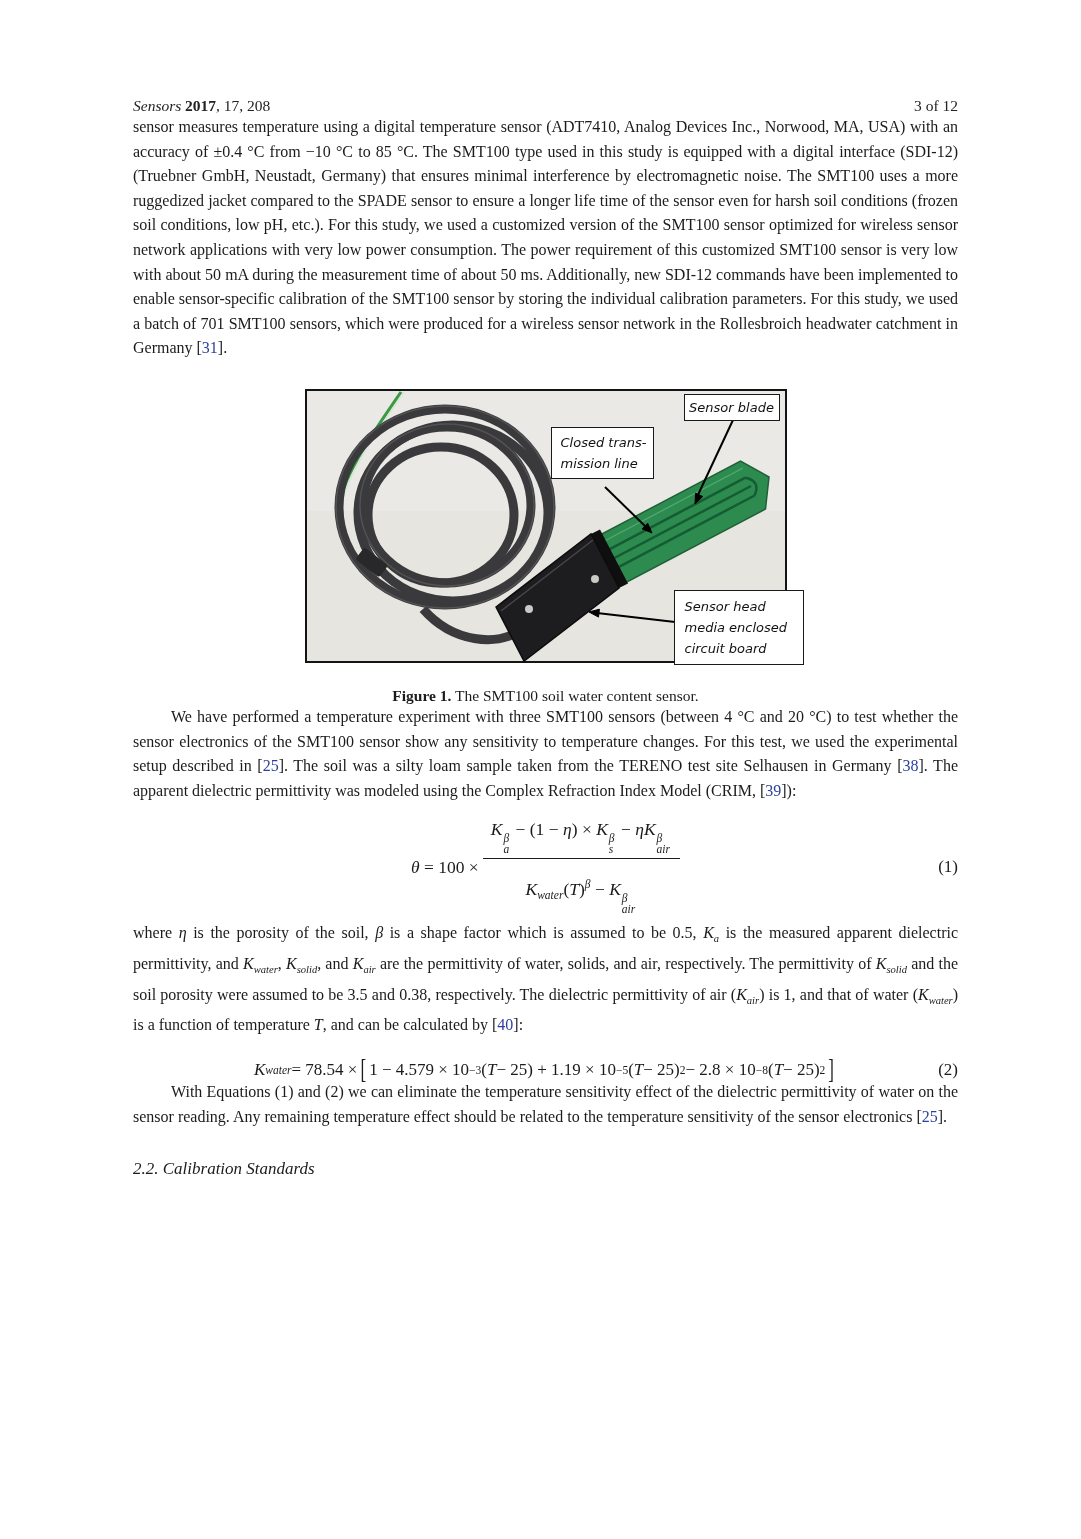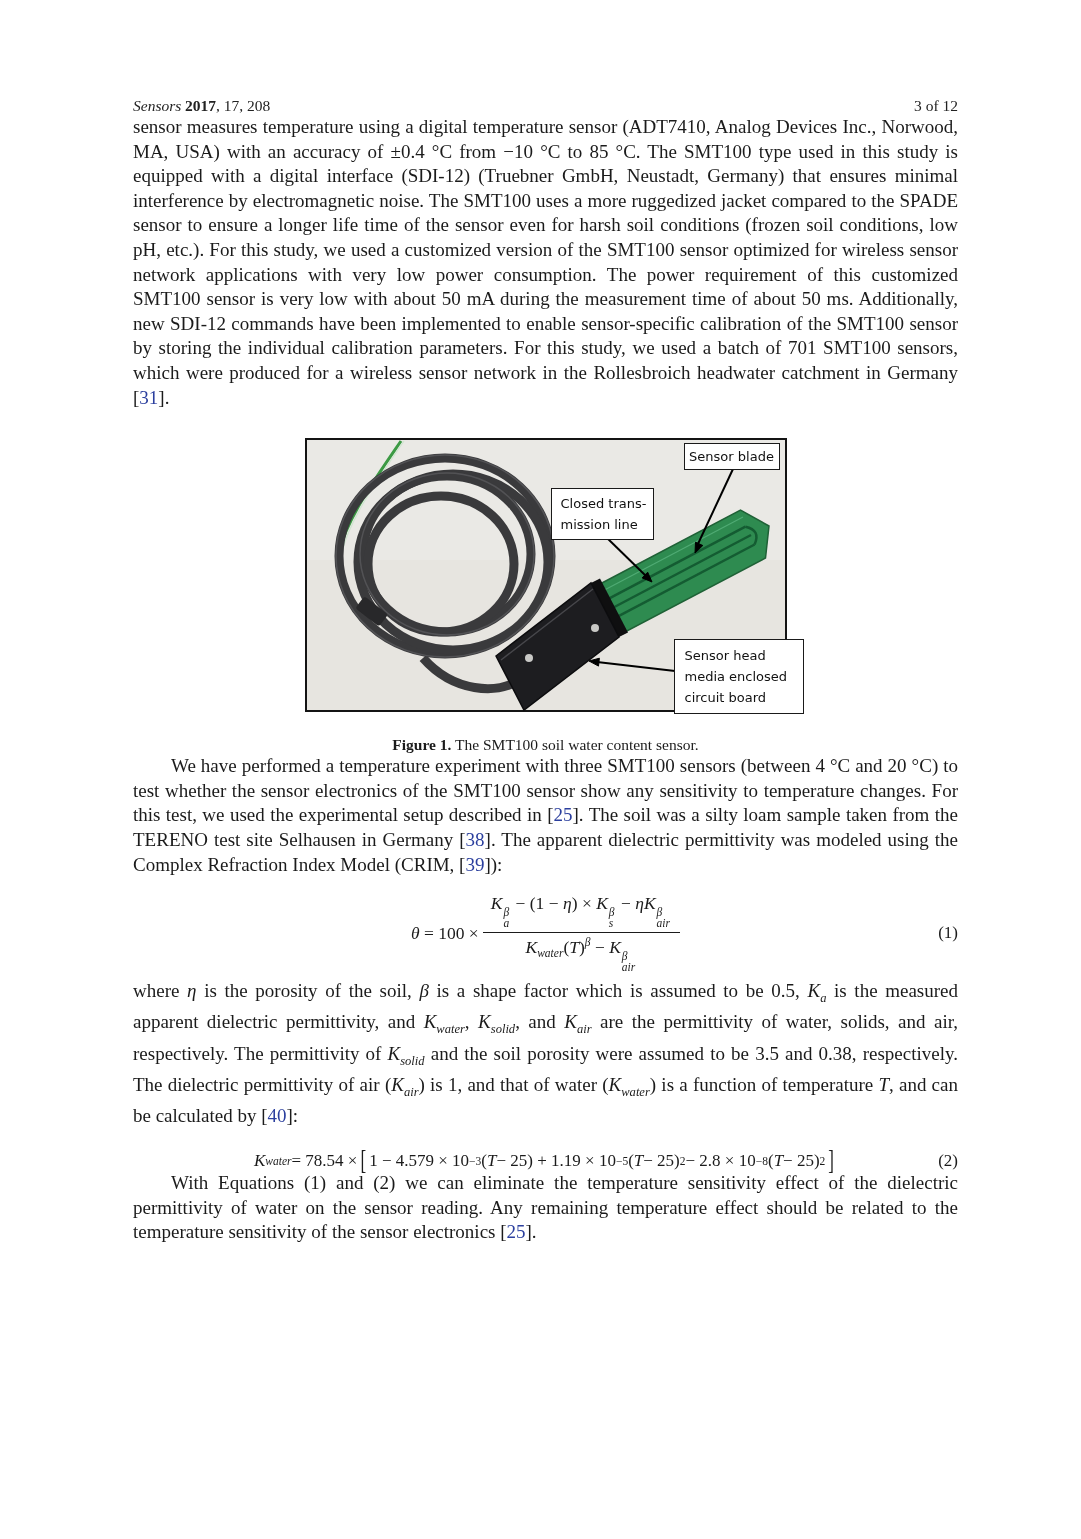--- a/index.html
+++ b/index.html
@@ -18,61 +18,61 @@
     overflow:hidden;
   }
   .content{
     position:absolute;left:133px;top:0;width:825px;
   }
   .header{
     display:flex;justify-content:space-between;align-items:center;
     padding-top:97px;font-size:15.5px;color:#222;
   }
   p.body{
-    font-size:19px;line-height:24.6px;text-align:justify;margin:0;
+    font-size:16px;line-height:24.6px;text-align:justify;margin:0;
   }
   .ind{text-indent:38px;}
   .p1{margin-top:36px;}
   .p2{margin-top:28px;}
   .p3{margin-top:10px;}
   .p4{margin-top:24px;}
   .p5{margin-top:26px;}
   .ref{color:var(--reference-link);cursor:pointer;}
   sub{font-size:66%;}
   sup{font-size:66%;}
   p.body sub i{font-size:100%;}
 
   
   .figure{
-    position:relative;margin:28px auto 2px;width:482px;height:274px;
+    position:relative;margin:28px auto 2px;width:482px;height:274px;font-style:italic;
   }
   .figure svg{position:absolute;left:0;top:0;}
   .callout{
     position:absolute;background:#ffffff;border:1.6px solid #1a1a1a;
     font-family:"DejaVu Sans","Liberation Sans",sans-serif;
     font-size:13px;line-height:21px;color:#111;
   }
   .callout span{display:block;}
   .co-blade{left:379px;top:5px;width:96px;text-align:center;padding:2px 0;}
-  .co-trans{left:246px;top:50px;width:103px;padding:4px 0 4px 9px;}
+  .co-trans{left:246px;top:38px;width:103px;padding:4px 0 4px 9px;}
   .co-head{left:369px;top:201px;width:130px;padding:5px 0 5px 10px;}
 
   .caption{
     margin-top:24px;text-align:center;font-size:15.5px;color:#1b1b1b;
   }
 
   
   .eq{position:relative;text-align:center;font-size:17.5px;color:#1b1b1b;}
   .eq1{margin:16px 0 6px;}
   .eq2{margin:22px 0 0;font-size:17px;}
   .eq-inner{display:inline-flex;align-items:center;}
   .eq-number{position:absolute;right:0;top:50%;transform:translateY(-50%);font-size:17px;}
   .frac{display:inline-flex;flex-direction:column;align-items:center;vertical-align:middle;margin-left:4px;}
   .frac .num{border-bottom:1.3px solid #1b1b1b;padding:0 8px 3px;}
-  .frac .den{padding-top:3px;}
+  .frac .den{padding-top:3px;margin-top:16px;}
   .supsub{
     display:inline-flex;flex-direction:column;align-items:flex-start;
     font-size:11.5px;line-height:11px;vertical-align:-7px;margin:0 2px 0 1px;
   }
   .eq sup,.eq sub{font-size:11.5px;}
   .bigbr{display:inline-block;transform:scaleY(1.55);margin:0 3px;font-weight:400;}
 
   .sec-heading{
     margin:30px 0 0;font-size:17px;font-style:italic;font-weight:normal;color:#1b1b1b;
   }
@@ -201,16 +201,17 @@
           <i>T</i>
           <span> − 25)</span>
           <sup><span>2</span></sup>
           <span class="bigbr">]</span>
         </span>
       <span class="eq-number">(2)</span>
     </div>
 
     <p class="body p4 ind">With Equations (1) and (2) we can eliminate the temperature sensitivity effect of the dielectric permittivity of water on the sensor reading. Any remaining temperature effect should be related to the temperature sensitivity of the sensor electronics [<span class="ref">25</span>].</p>
 
+    <h2 class="sec-heading">2.2. Calibration Standards</h2>
 
 
   </div>
 </div>
 
 </body></html>

